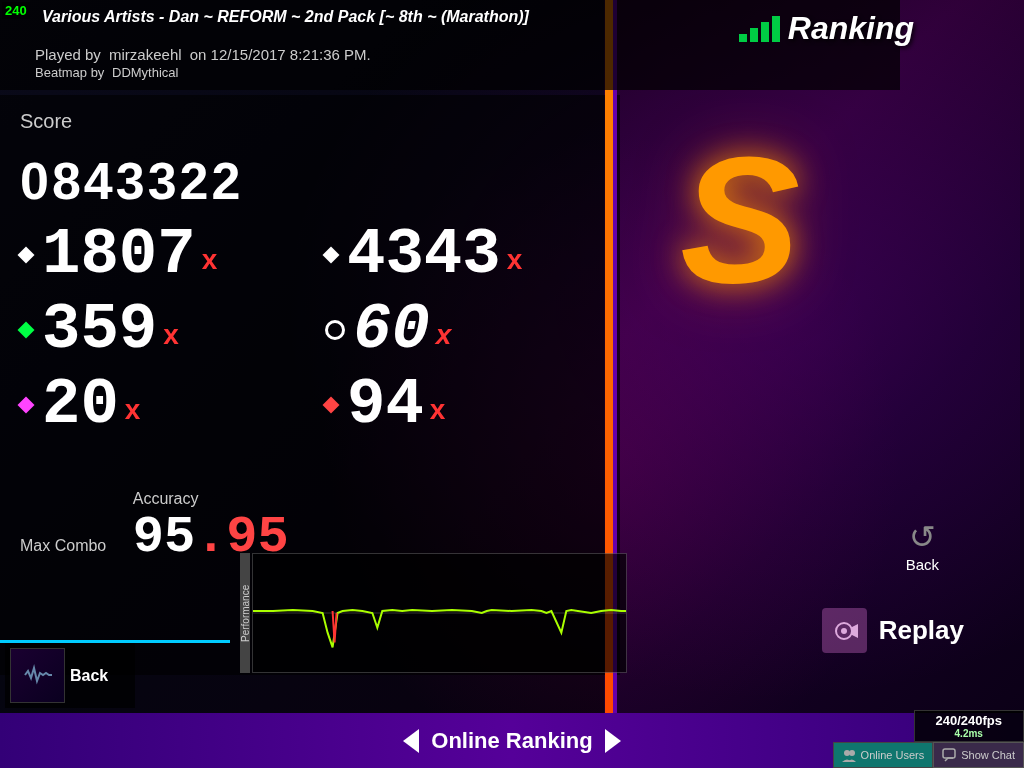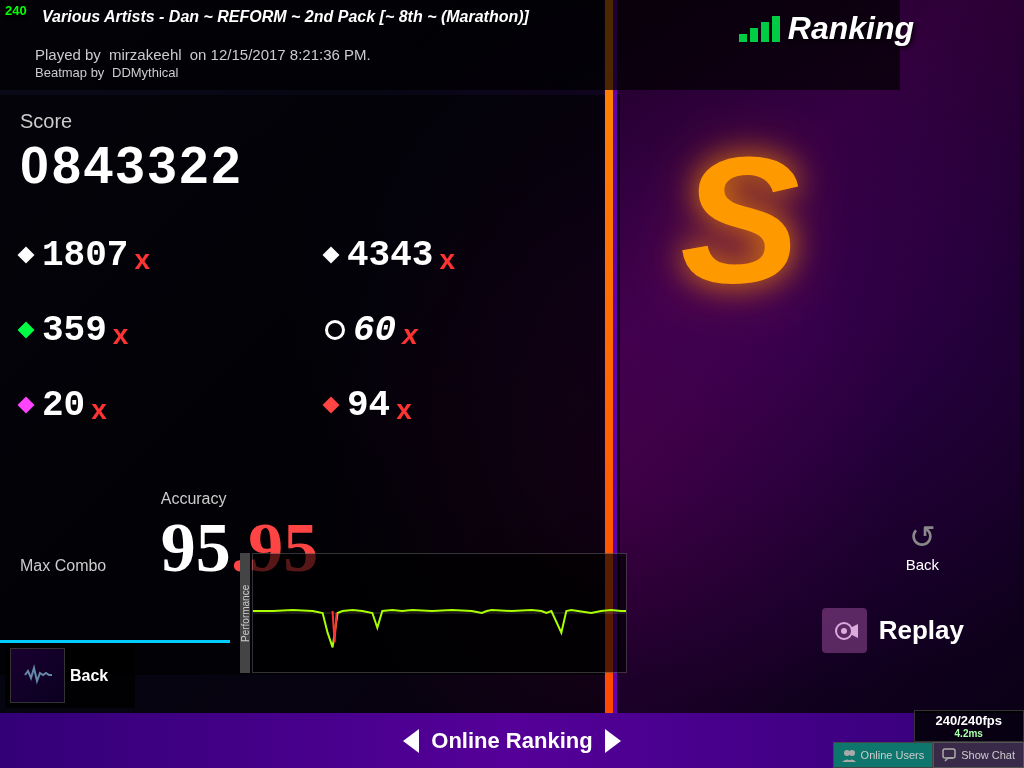--- a/index.html
+++ b/index.html
@@ -127,21 +127,21 @@
     
     .score-section {
       position: absolute;
       top: 110px; left: 20px;
       z-index: 10;
     }
 
     .score-label {
       color: #cccccc;
       font-size: 20px;
-      margin-bottom: 2px;
+      margin-bottom: 18px;
     }
 
     .score-value {
       color: #ffffff;
       font-size: 52px;
       font-weight: bold;
       letter-spacing: 3px;
     }
 
     
@@ -228,21 +228,21 @@
 
     .diamond {
       width: 12px;
       height: 12px;
       transform: rotate(45deg);
       margin-right: 10px;
       flex-shrink: 0;
     }
 
     .num-large {
-      font-size: 36px;
+      font-size: 64px;
       font-weight: bold;
       color: white;
       margin-right: 6px;
       font-family: 'Courier New', monospace;
       text-align: center;
     }
 
     .x-red {
       font-size: 28px;
       color: #ff3333;
@@ -347,26 +347,26 @@
     </div>
     <div class="right-col">
       <div class="diamond" style="background:#ff4444; margin-left:20px;"></div>
       <span class="num-large">94</span>
       <span class="x-red">x</span>
     </div>
   </div>
 </div>
 
 <div style="position:absolute; top:490px; left:20px; z-index:10;">
-  <div style="display:inline-block; margin-right:50px;">
+  <div style="display:inline-block; margin-right:22px;">
     <div style="color:#cccccc; font-size:16px;">Max Combo</div>
   </div>
   <div style="display:inline-block;">
     <div style="color:#cccccc; font-size:16px;">Accuracy</div>
-    <div style="color:white; font-size:70px; font-weight:bold; font-family:Liberation Serif, serif;">
+    <div style="color:white; font-size:52px; font-weight:bold; font-family:Liberation Mono, monospace;">
       <span>95</span><span style="color:#ff4444;">.95</span>
     </div>
   </div>
 </div>
 
 <div class="grade-s">S</div>
 
 <div style="position:absolute; bottom:95px; left:240px; width:10px; height:120px; z-index:12; background:#444; writing-mode:vertical-rl; transform:rotate(180deg); display:flex; align-items:center; justify-content:center;">
   <span style="color:#cccccc; font-size:10px;">Performance</span>
 </div>

